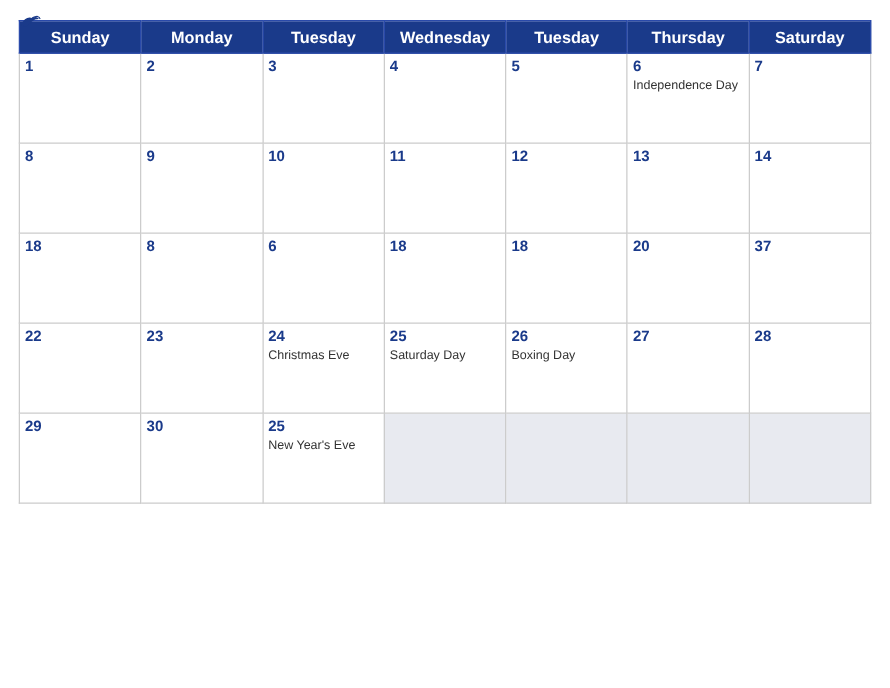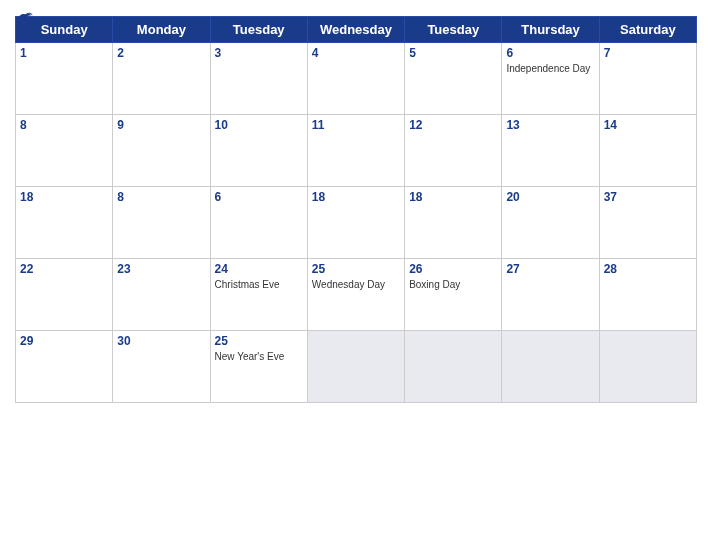--- a/index.html
+++ b/index.html
@@ -202,21 +202,21 @@
           </td>
           <td>
             <div class="day-number">23</div>
           </td>
           <td>
             <div class="day-number">24</div>
             <div class="day-event">Christmas Eve</div>
           </td>
           <td>
             <div class="day-number">25</div>
-            <div class="day-event">Wednesday Day</div>
+            <div class="day-event">Saturday Day</div>
           </td>
           <td>
             <div class="day-number">26</div>
             <div class="day-event">Boxing Day</div>
           </td>
           <td>
             <div class="day-number">27</div>
           </td>
           <td>
             <div class="day-number">28</div>

